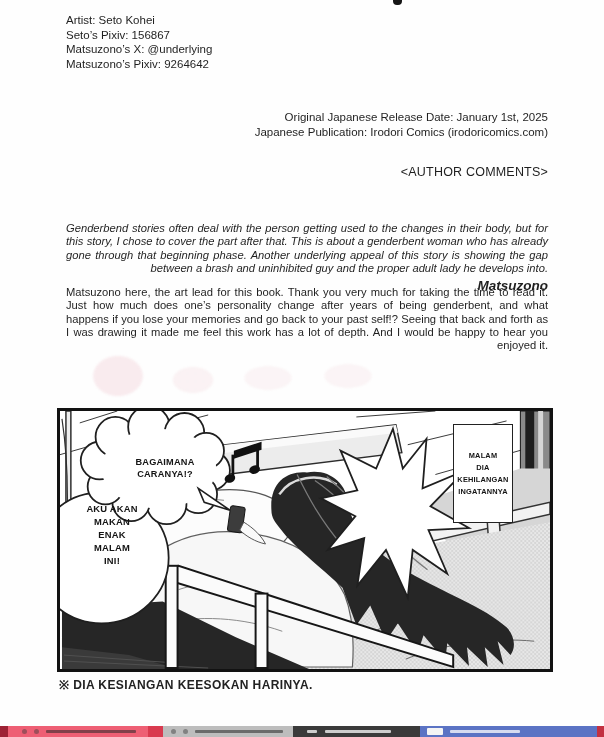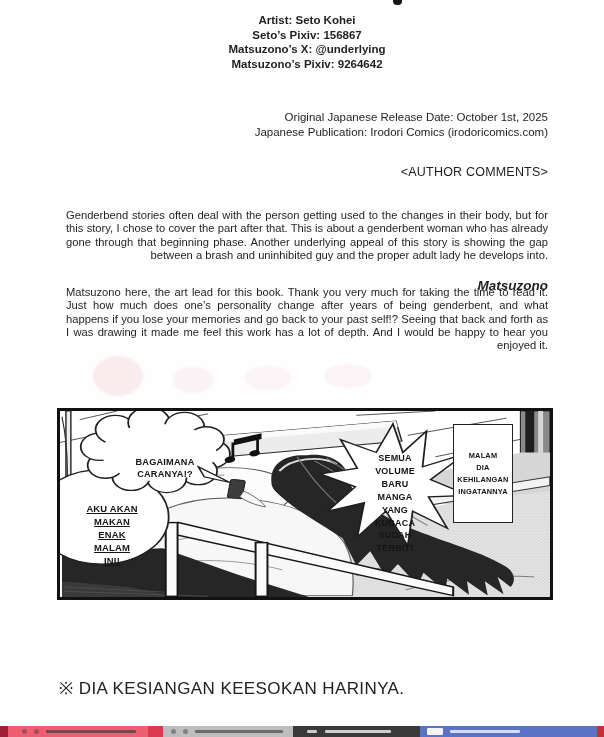--- a/index.html
+++ b/index.html
@@ -3,51 +3,51 @@
 <meta charset="utf-8">
 <style>
   html,body{margin:0;padding:0;}
   body{width:604px;height:737px;background:#ffffff;font-family:"Liberation Sans",sans-serif;color:#1f1f1f;overflow:hidden;}
   .page{position:relative;width:604px;height:737px;background:#fefefe;overflow:hidden;}
 
   
   .top-mark{position:absolute;left:393px;top:0;width:9px;height:5px;background:#161616;border-radius:0 0 4px 4px;}
 
   
-  .credits{position:absolute;left:66px;right:56px;top:13px;text-align:center;font-size:11.5px;line-height:14.5px;font-weight:bold;}
+  .credits{position:absolute;left:66px;right:56px;top:13px;text-align:left;font-size:11.5px;line-height:14.5px;}
   .release{position:absolute;left:66px;right:56px;top:110px;text-align:right;font-size:11.5px;line-height:14.5px;}
   .ac-header{position:absolute;left:66px;right:56px;top:165px;text-align:right;font-size:12.5px;font-weight:400;letter-spacing:.2px;}
   .sec-name{position:absolute;left:66px;right:56px;text-align:right;font-size:13.5px;font-weight:700;}
   .sec-name.seto{top:192px;}
   .sec-name.matsu{top:278px;font-style:italic;}
   .sec-text{position:absolute;left:66px;right:56px;font-size:11.2px;line-height:13.3px;text-align:justify;text-align-last:right;}
-  .sec-text.seto{top:209px;}
+  .sec-text.seto{top:222px;font-style:italic;}
   .sec-text.matsu{top:286px;}
 
   
   .watermark{position:absolute;left:58px;top:350px;width:330px;height:54px;opacity:.55;
     background:
       radial-gradient(ellipse 42px 34px at 60px 26px, rgba(244,216,222,.9) 58%, rgba(244,216,222,0) 60%),
       radial-gradient(ellipse 34px 22px at 135px 30px, rgba(246,226,230,.8) 58%, rgba(246,226,230,0) 60%),
       radial-gradient(ellipse 40px 20px at 210px 28px, rgba(246,228,232,.7) 58%, rgba(246,228,232,0) 60%),
       radial-gradient(ellipse 40px 20px at 290px 26px, rgba(246,228,232,.7) 58%, rgba(246,228,232,0) 60%);
     filter:blur(1px);}
 
   
-  .panel{position:absolute;left:57px;top:408px;width:496px;height:192px;box-sizing:border-box;border:3px solid #121212;background:#fff;overflow:hidden;}
+  .panel{position:absolute;left:57px;top:408px;width:496px;height:264px;box-sizing:border-box;border:3px solid #121212;background:#fff;overflow:hidden;}
   .panel svg{position:absolute;left:0;top:0;width:100%;height:100%;}
   .bubble-text{position:absolute;font-weight:700;color:#141414;text-align:center;white-space:pre-line;letter-spacing:.2px;}
   .t-thought{left:56px;top:46px;width:98px;font-size:9.2px;line-height:11.5px;}
-  .t-speech{left:16px;top:91px;width:72px;font-size:9.4px;line-height:13px;text-decoration:underline;}
+  .t-speech{left:16px;top:91px;width:72px;font-size:9.4px;line-height:13px;}
   .t-burst{left:297px;top:41px;width:76px;font-size:9px;line-height:12.9px;}
   .caption-box{position:absolute;left:393px;top:13px;width:60px;height:99px;background:#fff;border:1.5px solid #222;box-sizing:border-box;display:flex;align-items:center;justify-content:center;}
   .caption-box .bubble-text{position:static;font-size:7.4px;line-height:12px;width:56px;}
 
   
-  .footnote{position:absolute;left:59px;top:676px;font-size:17px;font-weight:400;letter-spacing:.4px;color:#222;}
+  .footnote{position:absolute;left:59px;top:676px;font-size:12px;font-weight:700;letter-spacing:.4px;color:#222;}
 
   
   .banner{position:absolute;left:0;top:726px;width:604px;height:11px;display:flex;}
   .banner-seg{position:relative;height:11px;flex:none;}
   .seg-0{width:8px;} .seg-1{width:140px;} .seg-2{width:15px;} .seg-3{width:130px;}
   .seg-4{width:127px;} .seg-5{width:177px;} .seg-6{width:7px;}
   .dash{position:absolute;top:4px;height:3px;border-radius:1px;}
   .dash.dark{background:rgba(40,40,40,.55);}
   .dash.light{background:rgba(255,255,255,.75);}
   .dot{position:absolute;top:3px;width:5px;height:5px;border-radius:50%;}
@@ -61,21 +61,21 @@
   <div class="top-mark"></div>
 
   <div class="credits">
     <div>Artist: Seto Kohei</div>
     <div>Seto’s Pixiv: 156867</div>
     <div>Matsuzono’s X: @underlying</div>
     <div>Matsuzono’s Pixiv: 9264642</div>
   </div>
 
   <div class="release">
-    <div>Original Japanese Release Date: October 1st, 2025</div>
+    <div>Original Japanese Release Date: January 1st, 2025</div>
     <div>Japanese Publication: Irodori Comics (irodoricomics.com)</div>
   </div>
 
   <div class="ac-header">&lt;AUTHOR COMMENTS&gt;</div>
 
   <div class="sec-text seto">Genderbend stories often deal with the person getting used to the changes in their body, but for this story, I chose to cover the part after that. This is about a genderbent woman who has already gone through that beginning phase. Another underlying appeal of this story is showing the gap between a brash and uninhibited guy and the proper adult lady he develops into.</div>
 
   <div class="sec-name matsu">Matsuzono</div>
   <div class="sec-text matsu">Matsuzono here, the art lead for this book. Thank you very much for taking the time to read it. Just how much does one’s personality change after years of being genderbent, and what happens if you lose your memories and go back to your past self!? Seeing that back and forth as I was drawing it made me feel this work has a lot of depth. And I would be happy to hear you enjoyed it.</div>
 
@@ -205,28 +205,20 @@
       </g>
     </svg>
 
     <div class="bubble-text t-thought">BAGAIMANA
 CARANYA!?</div>
     <div class="bubble-text t-speech">AKU AKAN
 MAKAN
 ENAK
 MALAM
 INI!</div>
-    <div class="bubble-text t-burst">SEMUA
-VOLUME
-BARU
-MANGA
-YANG
-KUBACA
-SUDAH
-TERBIT!</div>
     <div class="caption-box">
       <div class="bubble-text">MALAM
 DIA
 KEHILANGAN
 INGATANNYA</div>
     </div>
   </div>
 
   <div class="footnote">※ DIA KESIANGAN KEESOKAN HARINYA.</div>
 

